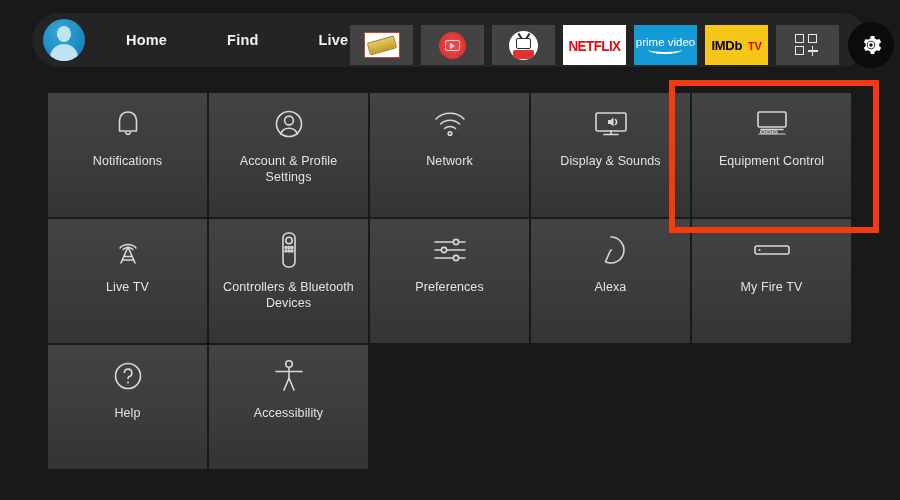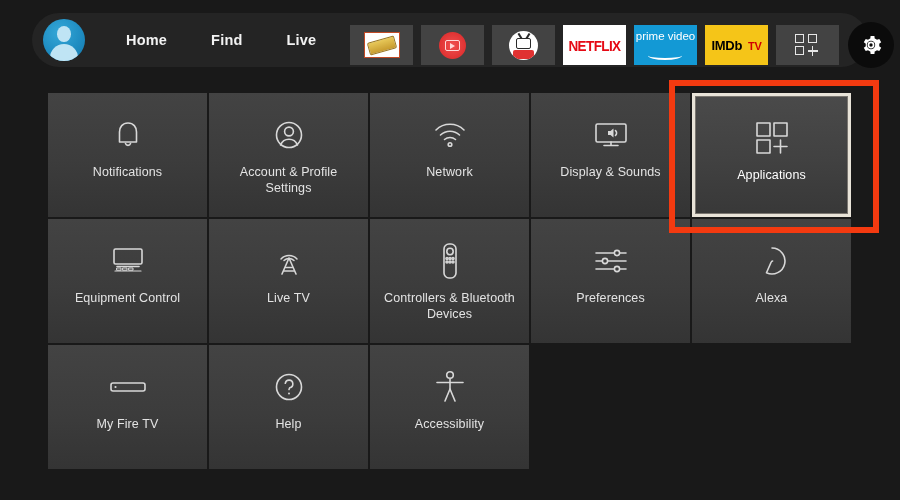--- a/index.html
+++ b/index.html
@@ -57,21 +57,21 @@
     border-radius: 14px 14px 0 0;
     background: #bfe4f4;
   }
 
   .nav-links {
     position: absolute;
     left: 104px; top: 19px;
     height: 42px;
     display: flex;
     align-items: center;
-    gap: 0px;
+    gap: 16px;
     z-index: 5;
   }
   .nav-link {
     color: #f2f2f2;
     font-size: 14.5px;
     font-weight: bold;
     letter-spacing: .2px;
     padding: 0 22px;
     line-height: 42px;
     cursor: pointer;
@@ -176,21 +176,21 @@
     letter-spacing: -0.6px;
     font-family: "Liberation Sans", sans-serif;
     transform: scaleY(1.15);
   }
   .logo-prime {
     color: #ffffff;
     font-size: 11.5px;
     line-height: 11px;
     text-align: center;
     position: relative;
-    padding-bottom: 17px;
+    padding-bottom: 5px;
   }
   .logo-prime .smile {
     position: absolute;
     left: 50%; bottom: -1px;
     transform: translateX(-50%);
     width: 34px; height: 9px;
     border-bottom: 2.2px solid #ffffff;
     border-radius: 0 0 50% 50%;
   }
   .logo-imdb {
@@ -243,21 +243,21 @@
     gap: 2px;
   }
   .tile {
     width: 159px;
     height: 124px;
     background: linear-gradient(180deg, #434343 0%, #3c3c3c 55%, #343434 100%);
     display: flex;
     flex-direction: column;
     align-items: center;
     justify-content: flex-start;
-    padding-top: 22px;
+    padding-top: 11px;
     position: relative;
     cursor: pointer;
   }
   .tile .tile-icon {
     height: 40px;
     display: flex;
     align-items: center;
     justify-content: center;
     margin-bottom: 9px;
   }
@@ -408,31 +408,20 @@
       <svg class="ic" width="36" height="28" viewBox="0 0 36 28">
         <rect x="3" y="3" width="30" height="18" rx="1.5"></rect>
         <path d="M18 21 L18 24 M11 24.5 L25 24.5"></path>
         <path d="M15 10 L17.5 10 L20.5 7.4 L20.5 16.6 L17.5 14 L15 14 Z" fill="#d8d8d8" stroke="none"></path>
         <path d="M22.5 9.6 a3.2 3.2 0 0 1 0 4.8"></path>
       </svg>
     </div>
     <div class="tile-label">Display &amp; Sounds</div>
   </div>
 
-  <div class="tile highlight">
-    <div class="tile-icon">
-      <svg class="ic" width="36" height="36" viewBox="0 0 36 36" stroke-width="1.8">
-        <rect x="3" y="3" width="13" height="13"></rect>
-        <rect x="20" y="3" width="13" height="13"></rect>
-        <rect x="3" y="20" width="13" height="13"></rect>
-        <path d="M26.5 20 L26.5 33 M20 26.5 L33 26.5"></path>
-      </svg>
-    </div>
-    <div class="tile-label">Applications</div>
-  </div>
 
   <div class="tile">
     <div class="tile-icon">
       <svg class="ic" width="38" height="30" viewBox="0 0 38 30">
         <rect x="5" y="3" width="28" height="15" rx="1.5"></rect>
         <path d="M8 20.5 L30 20.5"></path>
         <path d="M6 25 L32 25" stroke-width="1.2"></path>
         <rect x="8" y="22" width="4" height="2.2" stroke-width="1"></rect>
         <rect x="14" y="22" width="4" height="2.2" stroke-width="1"></rect>
         <rect x="20" y="22" width="4" height="2.2" stroke-width="1"></rect>

